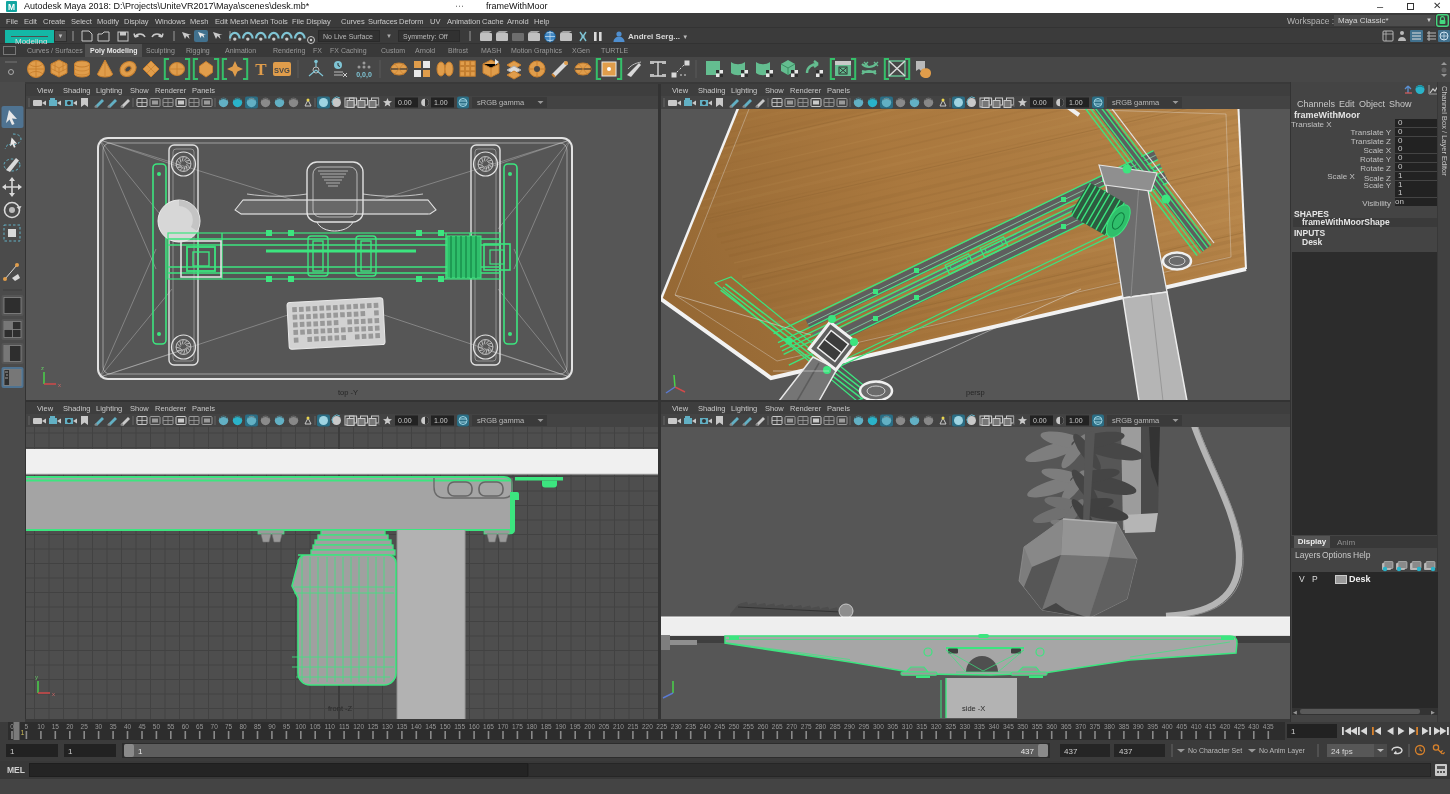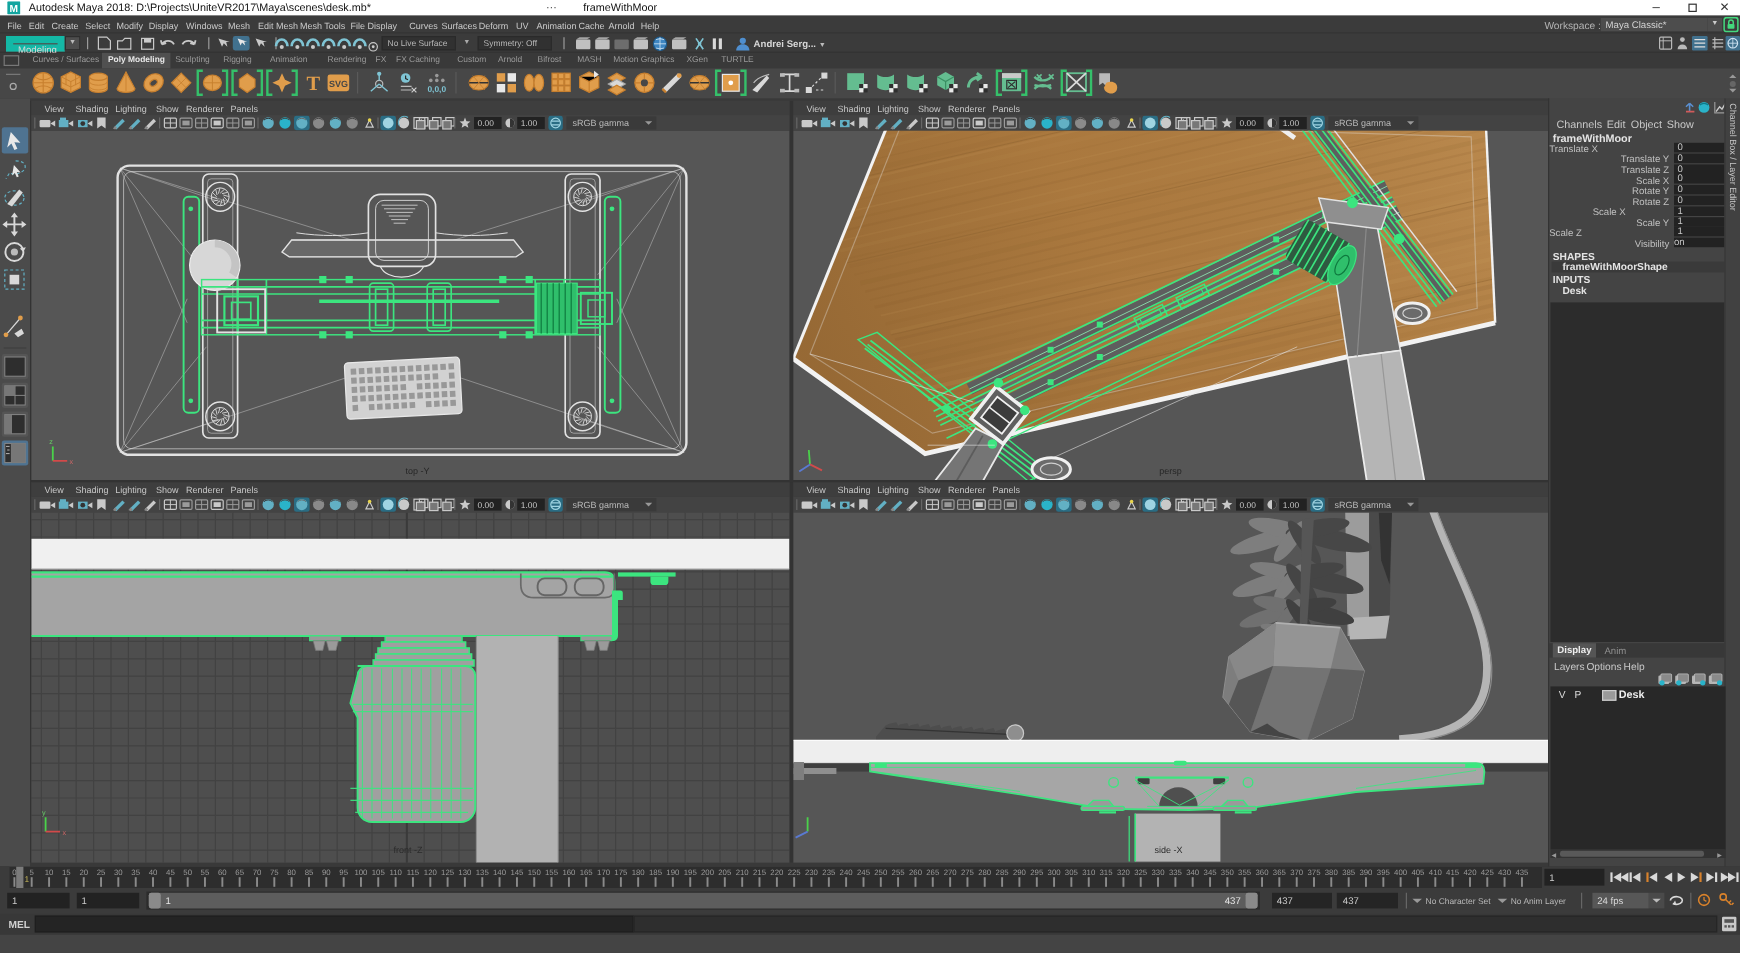--- a/index.html
+++ b/index.html
@@ -1612,21 +1612,21 @@
       <div class="abs" style="left:0;top:63.89999999999999px;width:100px;text-align:right;font-size:8px;color:#c0c0c0">Scale X</div>
       <div class="abs" style="left:104px;top:63.39999999999999px;width:45px;height:8px;background:#222;color:#c8c8c8;font-size:8px;line-height:8px;padding-left:3px">0</div>
       <div class="abs" style="left:0;top:72.69999999999999px;width:100px;text-align:right;font-size:8px;color:#c0c0c0">Rotate Y</div>
       <div class="abs" style="left:104px;top:72.19999999999999px;width:45px;height:8px;background:#222;color:#c8c8c8;font-size:8px;line-height:8px;padding-left:3px">0</div>
       <div class="abs" style="left:0;top:81.49999999999999px;width:100px;text-align:right;font-size:8px;color:#c0c0c0">Rotate Z</div>
       <div class="abs" style="left:104px;top:80.99999999999999px;width:45px;height:8px;background:#222;color:#c8c8c8;font-size:8px;line-height:8px;padding-left:3px">0</div>
       <div class="abs" style="left:0;top:90.29999999999998px;width:100px;text-align:center;font-size:8px;color:#c0c0c0">Scale X</div>
       <div class="abs" style="left:104px;top:89.79999999999998px;width:45px;height:8px;background:#222;color:#c8c8c8;font-size:8px;line-height:8px;padding-left:3px">1</div>
       <div class="abs" style="left:0;top:99.09999999999998px;width:100px;text-align:right;font-size:8px;color:#c0c0c0">Scale Y</div>
       <div class="abs" style="left:104px;top:98.59999999999998px;width:45px;height:8px;background:#222;color:#c8c8c8;font-size:8px;line-height:8px;padding-left:3px">1</div>
-      <div class="abs" style="left:0;top:108px;width:100px;text-align:left;font-size:8px;color:#c0c0c0">Scale Z</div>
+      <div class="abs" style="left:0;top:92px;width:100px;text-align:right;font-size:8px;color:#c0c0c0">Scale Z</div>
       <div class="abs" style="left:104px;top:107.39999999999998px;width:45px;height:8px;background:#222;color:#c8c8c8;font-size:8px;line-height:8px;padding-left:3px">1</div>
       <div class="abs" style="left:0;top:116.69999999999997px;width:100px;text-align:right;font-size:8px;color:#c0c0c0">Visibility</div>
       <div class="abs" style="left:104px;top:116.19999999999997px;width:45px;height:8px;background:#222;color:#c8c8c8;font-size:8px;line-height:8px;padding-left:0">on</div>
       <div class="abs" style="left:3px;top:127px;font-size:8.5px;font-weight:bold;color:#e4e4e4">SHAPES</div>
       <div class="abs" style="left:2px;top:135.5px;width:147px;height:9px;background:#3a3a3a;color:#e4e4e4;font-size:8.5px;font-weight:bold;line-height:9px;padding-left:9px">frameWithMoorShape</div>
       <div class="abs" style="left:3px;top:146px;font-size:8.5px;font-weight:bold;color:#e4e4e4">INPUTS</div>
       <div class="abs" style="left:11px;top:155px;font-size:8.5px;font-weight:bold;color:#e4e4e4">Desk</div>
       <div class="abs" style="left:1px;top:170px;width:146px;height:283px;background:#2c2c2c"></div>
       <div class="abs" style="left:146px;top:0;width:13px;height:640px;background:#414141;border-left:1px solid #383838"></div>
       <div class="abs" style="left:145px;top:2px;width:13px;height:110px;writing-mode:vertical-rl;font-size:7.5px;color:#c8c8c8;text-align:left;padding-top:2px">Channel Box / Layer Editor</div>

